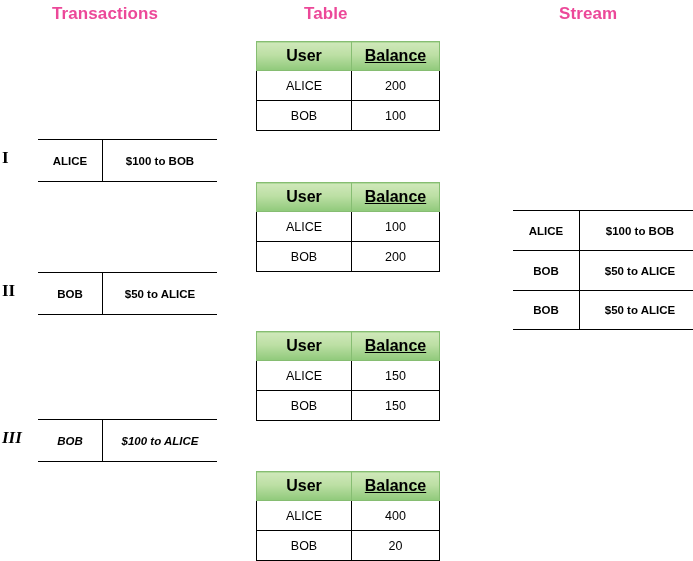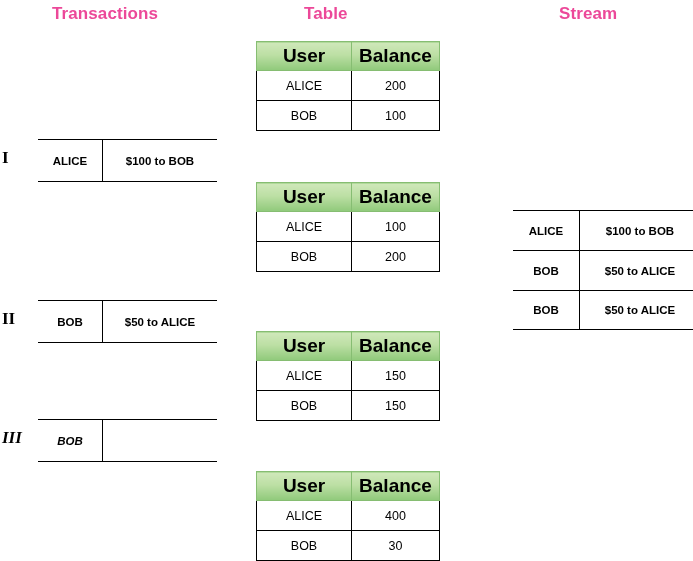--- a/index.html
+++ b/index.html
@@ -48,43 +48,43 @@
   .balance-table td {
     border: 1px solid #000000;
     height: 29px;
     text-align: center;
     vertical-align: middle;
     padding: 0;
     font-size: 12.5px;
   }
   .balance-table th {
     font-weight: bold;
-    font-size: 19px;
+    font-size: 16px;
     background: linear-gradient(to bottom, #cfe8ba 0%, #bcdfa4 45%, #8fc97a 100%);
     border-color: #86bd72;
     height: 28px;
   }
   .balance-table th.col-user    { width: 94px; }
-  .balance-table th.col-balance { width: 87px; }
+  .balance-table th.col-balance { width: 87px; text-decoration: underline; }
   .balance-table td { font-weight: normal; }
 
   #balance-table-0 { top: 41px; }
   #balance-table-1 { top: 182px; }
   #balance-table-2 { top: 331px; }
   #balance-table-3 { top: 471px; }
 
   
   .txn-block {
     position: absolute;
     left: 0;
     width: 240px;
     height: 44px;
   }
   #txn-block-0 { top: 139px; }
-  #txn-block-1 { top: 300px; }
+  #txn-block-1 { top: 272px; }
   #txn-block-2 { top: 419px; font-style: italic; }
 
   .txn-numeral {
     position: absolute;
     left: 2px;
     top: 9px;
     width: 30px;
     text-align: left;
     font-family: "Liberation Serif", serif;
     font-size: 17px;
@@ -230,21 +230,21 @@
         <th class="col-balance">Balance</th>
       </tr>
     </thead>
     <tbody>
       <tr>
         <td>ALICE</td>
         <td>400</td>
       </tr>
       <tr>
         <td>BOB</td>
-        <td>30</td>
+        <td>20</td>
       </tr>
     </tbody>
   </table>
 
   <div class="txn-block" id="txn-block-0">
     <div class="txn-numeral">I</div>
     <div class="txn-box">
       <div class="txn-cell txn-cell-user">ALICE</div>
       <div class="txn-cell txn-cell-detail">$100 to BOB</div>
     </div>
@@ -255,20 +255,21 @@
     <div class="txn-box">
       <div class="txn-cell txn-cell-user">BOB</div>
       <div class="txn-cell txn-cell-detail">$50 to ALICE</div>
     </div>
   </div>
 
   <div class="txn-block" id="txn-block-2">
     <div class="txn-numeral">III</div>
     <div class="txn-box">
       <div class="txn-cell txn-cell-user">BOB</div>
+      <div class="txn-cell txn-cell-detail">$100 to ALICE</div>
     </div>
   </div>
 
   <div class="stream-table">
     <div class="stream-row">
       <div class="stream-cell stream-cell-user">ALICE</div>
       <div class="stream-cell stream-cell-detail">$100 to BOB</div>
     </div>
     <div class="stream-row">
       <div class="stream-cell stream-cell-user">BOB</div>

